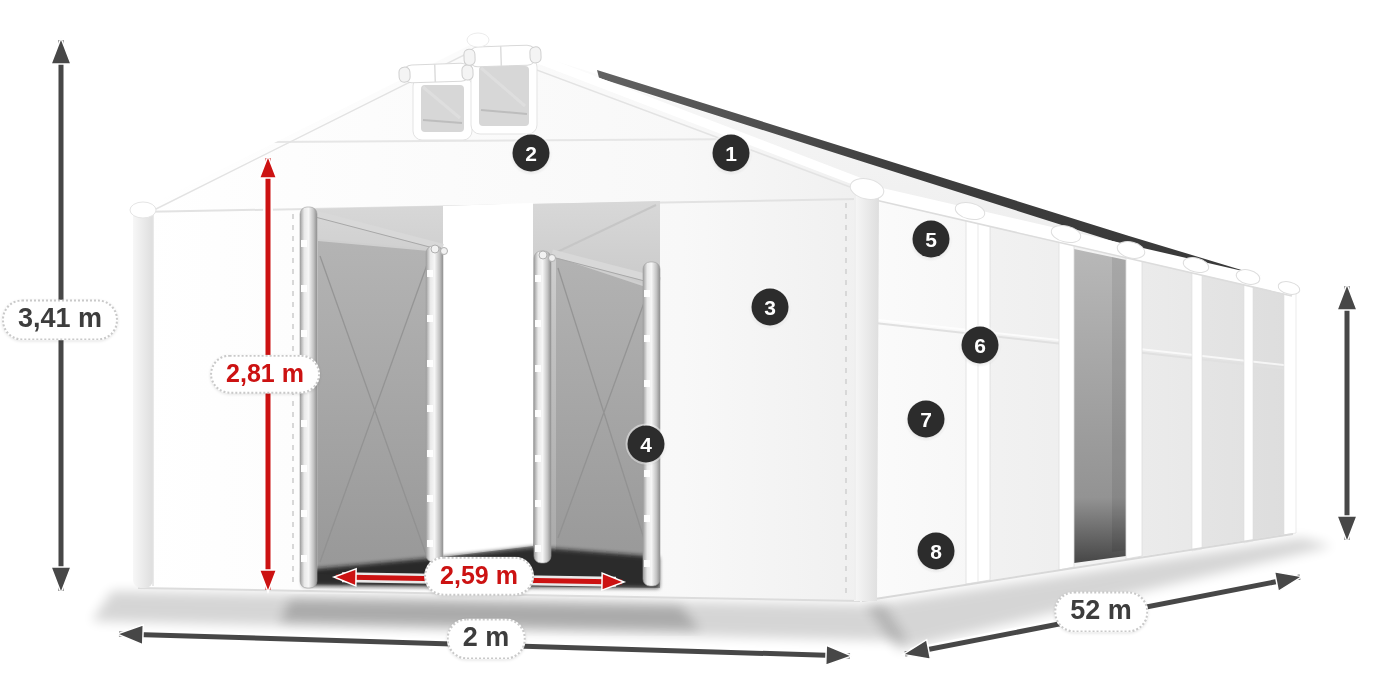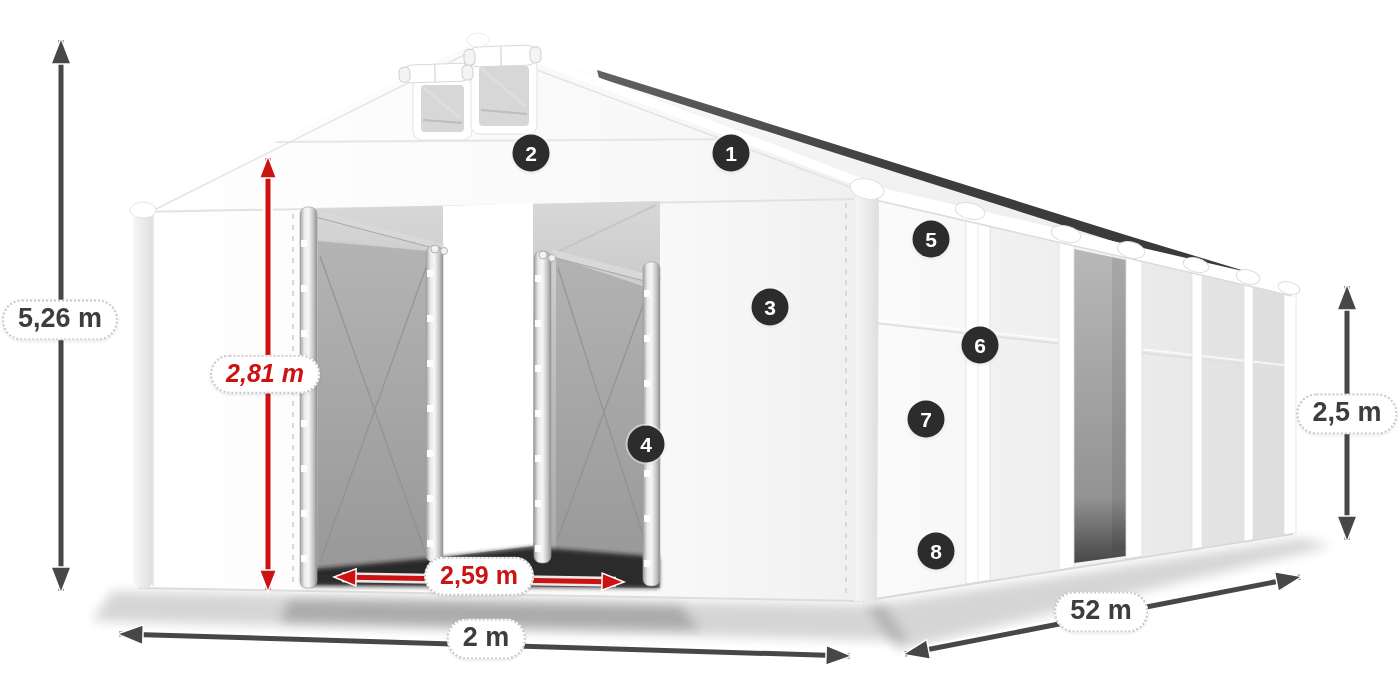--- a/index.html
+++ b/index.html
@@ -265,26 +265,25 @@
 
     <path class="shaft-dark" d="M61,40 L61,591" marker-start="url(#head-dark)" marker-end="url(#head-dark)"></path>
     <path class="shaft-red" d="M268,158 L268,590" marker-start="url(#head-red)" marker-end="url(#head-red)"></path>
     <path class="shaft-red" d="M336,577 L622,582" marker-start="url(#head-red)" marker-end="url(#head-red)"></path>
     <path class="shaft-dark" d="M119,634 L850,656" marker-start="url(#head-dark)" marker-end="url(#head-dark)"></path>
     <path class="shaft-dark" d="M905,654 L1300,577" marker-start="url(#head-dark)" marker-end="url(#head-dark)"></path>
     <path class="shaft-dark" d="M1347,286 L1347,540" marker-start="url(#head-dark)" marker-end="url(#head-dark)"></path>
   </g>
 </svg>
 
-  <div class="pill" style="left:60px;top:320px;">5,26 m</div>
-  <div class="pill red" style="left:265px;top:374px;font-style:italic;">2,81 m</div>
+  <div class="pill" style="left:60px;top:320px;">3,41 m</div>
+  <div class="pill red" style="left:265px;top:374px;">2,81 m</div>
   <div class="pill red" style="left:479px;top:576px;">2,59 m</div>
   <div class="pill" style="left:486px;top:639px;">2 m</div>
   <div class="pill" style="left:1101px;top:612px;">52 m</div>
-  <div class="pill" style="left:1347px;top:414px;">2,5 m</div>
 
   <div id="badges-layer">
       <div class="badge" style="left: 731px; top: 153px;">1</div>
       <div class="badge" style="left: 531px; top: 153px;">2</div>
       <div class="badge" style="left: 770px; top: 307px;">3</div>
       <div class="badge" style="left: 646px; top: 444px;">4</div>
       <div class="badge" style="left: 931px; top: 239px;">5</div>
       <div class="badge" style="left: 980px; top: 345px;">6</div>
       <div class="badge" style="left: 926px; top: 419px;">7</div>
       <div class="badge" style="left: 936px; top: 551px;">8</div>

